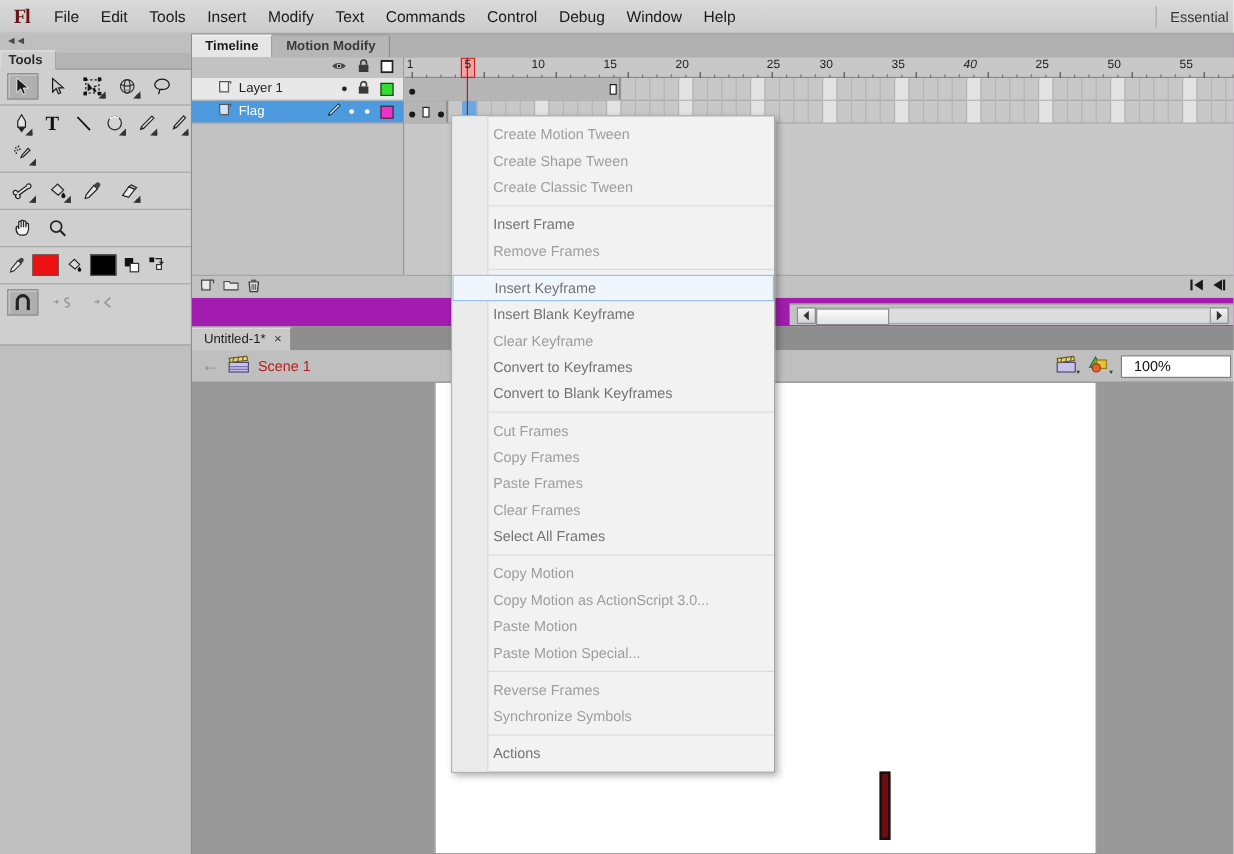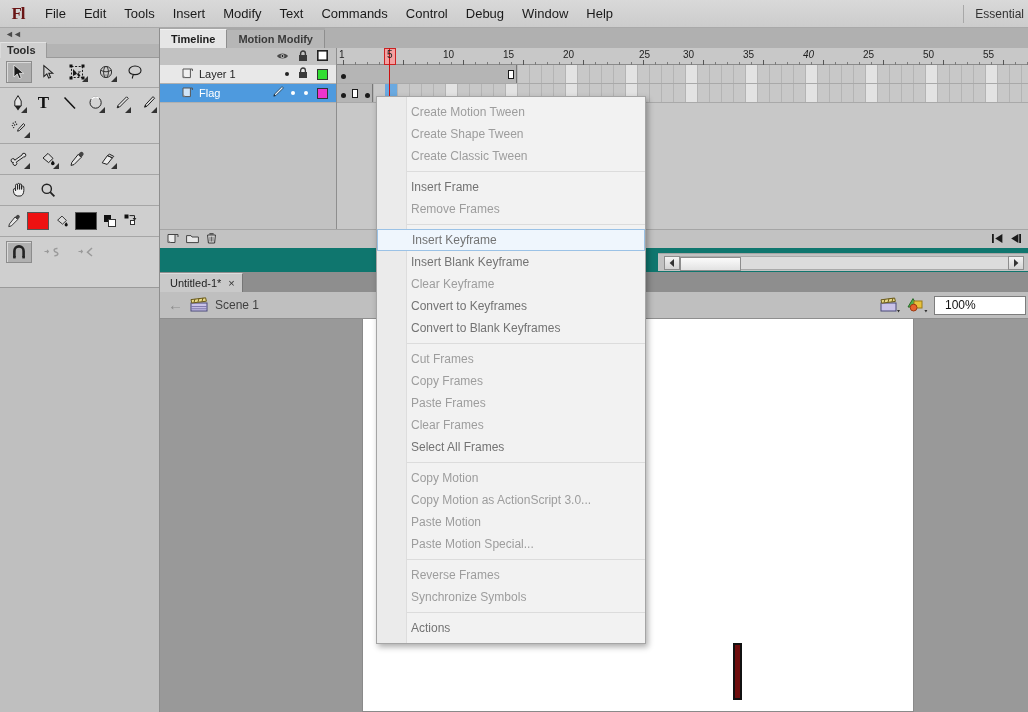--- a/index.html
+++ b/index.html
@@ -77,21 +77,21 @@
   }
   .swatch-stroke, .swatch-fill {
     width: 22px; height: 18px; border: 1px solid #555;
   }
   .swatch-stroke { background: #ee1111; }
   .swatch-fill { background: #000; }
 
   
   .tl-panel {
     position: absolute; left: 160px; top: 28px; width: 868px; height: 244px;
-    background: #0f766e;
+    background: #a21caf;
   }
   .tl-tabs { height: 20px; background: #a8a8a8; display: flex; align-items: flex-end; }
   .tl-tab {
     padding: 3px 11px 3px 11px; font-size: 11px; font-weight: bold;
     border-right: 1px solid #8e8e8e; cursor: default;
   }
   .tl-tab.active { background: #e6e6e6; color: #1a1a1a; border-top: 1px solid #f2f2f2;}
   .tl-tab.inactive { background: #b6b6b6; color: #3a3a3a; }
   .tl-tab-fill { flex: 1; height: 20px; background: #b0b0b0; }
 
@@ -162,21 +162,21 @@
     border-right: 1px solid #767676; border-top: 1px solid #dcdcdc;
   }
   .doc-tab-fill { flex: 1; height: 20px; background: #8e8e8e; }
   .tab-close { font-size: 11px; color: #333; cursor: default; }
 
   .crumbbar {
     position: absolute; left: 160px; top: 292px; width: 868px; height: 27px;
     background: #bfbfbf; border-bottom: 1px solid #8e8e8e;
     display: flex; align-items: center; padding-left: 8px; gap: 7px;
   }
-  .crumb-text { font-size: 12px; color: #404040; }
+  .crumb-text { font-size: 12px; color: #b91c1c; }
   .crumb-right {
     position: absolute; right: 0; top: 0; height: 27px;
     display: flex; align-items: center; gap: 6px; padding-right: 2px;
   }
   .zoom-field {
     width: 92px; height: 19px; background: #fff; border: 1px solid #7d7d7d;
     font-size: 12px; line-height: 17px; padding-left: 10px; color: #111;
   }
 
   .stage-area {

